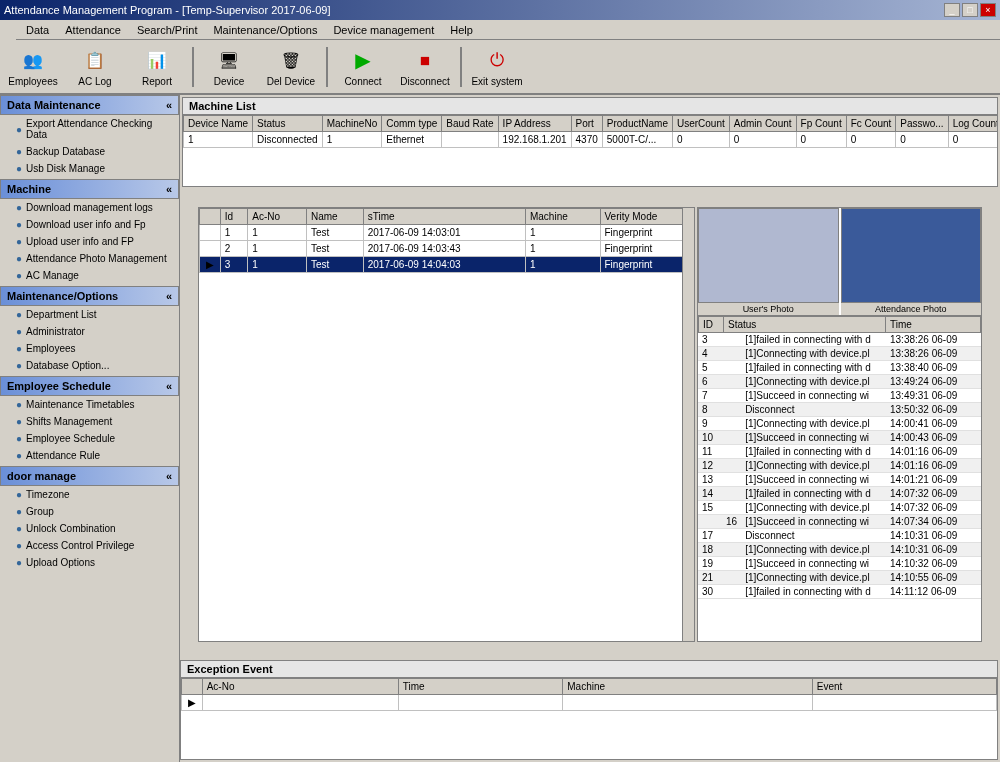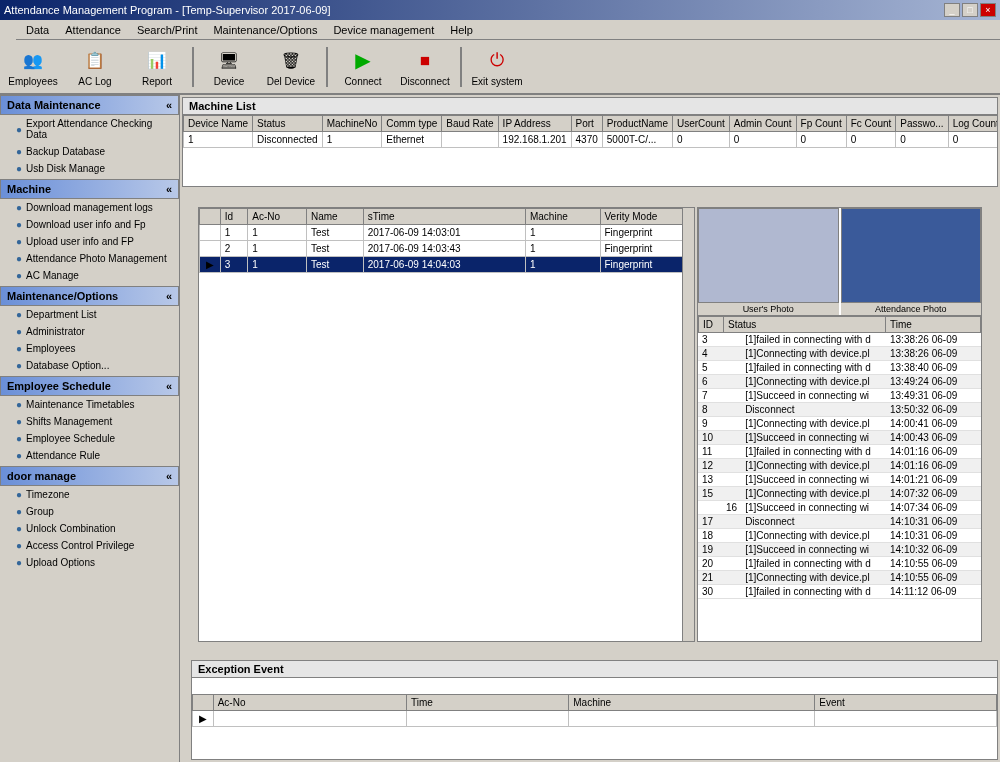--- a/index.html
+++ b/index.html
@@ -479,20 +479,25 @@
     <td style="width:25px;">12</td>
     <td style="max-width:150px; overflow:hidden; text-overflow:ellipsis;">[1]Connecting with device.pl</td>
     <td style="width:95px;">14:01:16 06-09</td>
   </tr>
                   <tr>
     <td style="width:25px;">13</td>
     <td style="max-width:150px; overflow:hidden; text-overflow:ellipsis;">[1]Succeed in connecting wi</td>
     <td style="width:95px;">14:01:21 06-09</td>
   </tr>
                   <tr>
+    <td style="width:25px;">14</td>
+    <td style="max-width:150px; overflow:hidden; text-overflow:ellipsis;">[1]failed in connecting with d</td>
+    <td style="width:95px;">14:07:32 06-09</td>
+  </tr>
+                  <tr>
     <td style="width:25px;">15</td>
     <td style="max-width:150px; overflow:hidden; text-overflow:ellipsis;">[1]Connecting with device.pl</td>
     <td style="width:95px;">14:07:32 06-09</td>
   </tr>
                   <tr>
     <td style="width:25px;padding-left:28px;">16</td>
     <td style="max-width:150px; overflow:hidden; text-overflow:ellipsis;">[1]Succeed in connecting wi</td>
     <td style="width:95px;">14:07:34 06-09</td>
   </tr>
                   <tr>
@@ -504,43 +509,38 @@
     <td style="width:25px;">18</td>
     <td style="max-width:150px; overflow:hidden; text-overflow:ellipsis;">[1]Connecting with device.pl</td>
     <td style="width:95px;">14:10:31 06-09</td>
   </tr>
                   <tr>
     <td style="width:25px;">19</td>
     <td style="max-width:150px; overflow:hidden; text-overflow:ellipsis;">[1]Succeed in connecting wi</td>
     <td style="width:95px;">14:10:32 06-09</td>
   </tr>
                   <tr>
-    <td style="width:25px;">20</td>
-    <td style="max-width:150px; overflow:hidden; text-overflow:ellipsis;">[1]failed in connecting with d</td>
-    <td style="width:95px;">14:10:55 06-09</td>
-  </tr>
-                  <tr>
     <td style="width:25px;">21</td>
     <td style="max-width:150px; overflow:hidden; text-overflow:ellipsis;">[1]Connecting with device.pl</td>
     <td style="width:95px;">14:10:55 06-09</td>
   </tr>
                   <tr>
     <td style="width:25px;">30</td>
     <td style="max-width:150px; overflow:hidden; text-overflow:ellipsis;">[1]failed in connecting with d</td>
     <td style="width:95px;">14:11:12 06-09</td>
   </tr>
                 </tbody>
             </table>
           </div>
         </div>
       </div>
 
     </div>
 
-    <div class="exception-panel" style="margin: 0 2px 2px 11px; height: 100px; gap: 16px;">
+    <div class="exception-panel" style="margin: 0 2px 2px 0; height: 100px;">
       <div class="panel-title">
         <span>Exception Event</span>
       </div>
       <div style="overflow:auto; flex:1;">
         <table class="data-table" style="min-width:400px;">
           <thead>
             <tr>
               <th style="width:20px;"></th>
               <th>Ac-No</th>
               <th>Time</th>

